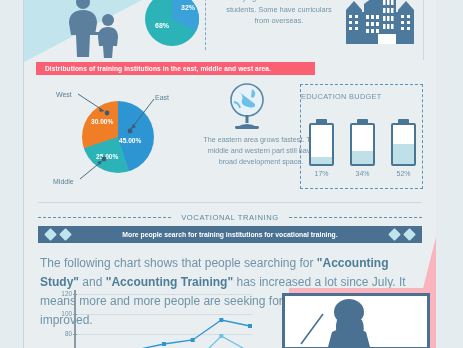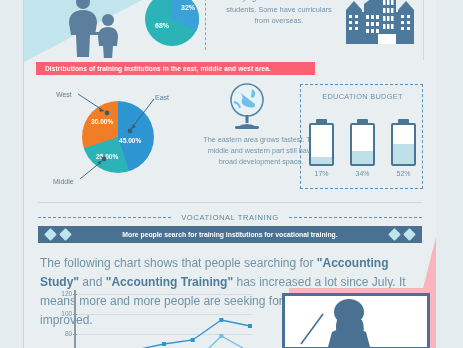--- a/index.html
+++ b/index.html
@@ -58,21 +58,21 @@
   .cap-middle{left:19px;top:98px;}
 
   
   .globe{position:absolute;left:200px;top:82px;}
   .globe-text{position:absolute;left:176px;top:134px;width:122px;text-align:center;
       color:#7593a8;font-size:7.2px;line-height:11px;}
 
   
   .budget{position:absolute;left:276px;top:84px;width:123px;height:105px;
       border:1px dashed #5a93bb;box-sizing:border-box;}
-  .budget-title{position:absolute;left:0;top:6px;width:123px;text-align:center;
+  .budget-title{position:absolute;left:0;top:6px;width:123px;text-align:left;
       color:#6b92ab;font-size:7.4px;line-height:11px;letter-spacing:.3px;}
   .batt-row{position:absolute;left:0;top:34px;width:123px;display:flex;
       justify-content:space-around;align-items:flex-end;}
   .batt{position:relative;width:25px;}
   .batt-cap{width:11px;height:4px;background:#4a7695;margin:0 auto 0;border-radius:1px 1px 0 0;}
   .batt-body{position:relative;width:25px;height:43px;border:2.4px solid #4a7695;
       box-sizing:border-box;background:#ffffff;border-radius:2px;overflow:hidden;}
   .batt-fill{position:absolute;left:0;bottom:0;width:100%;background:#bfe0e8;}
   .batt-val{text-align:center;color:#6b92ab;font-size:7px;margin-top:4px;}
 

